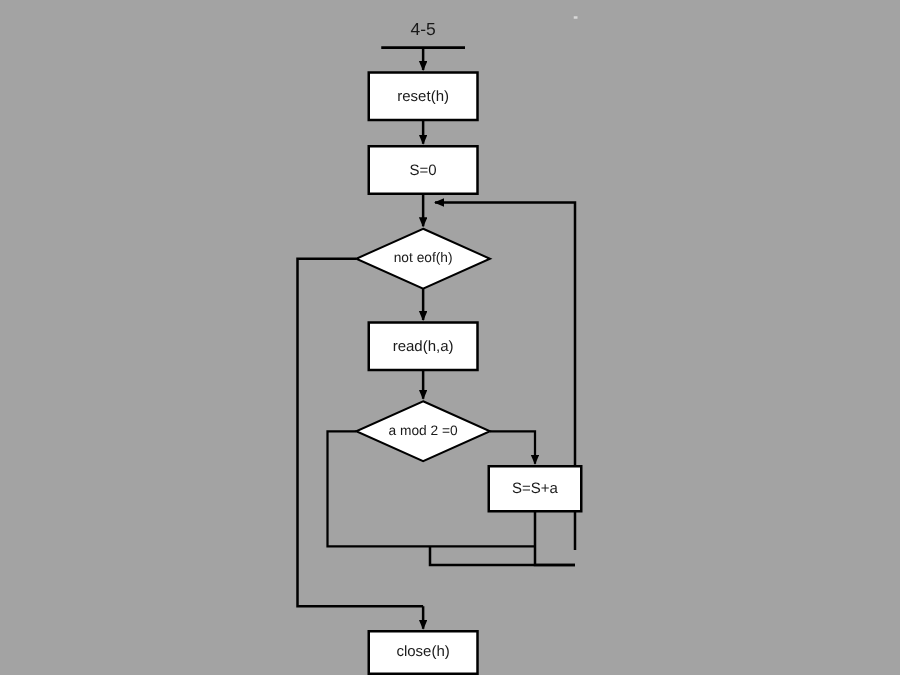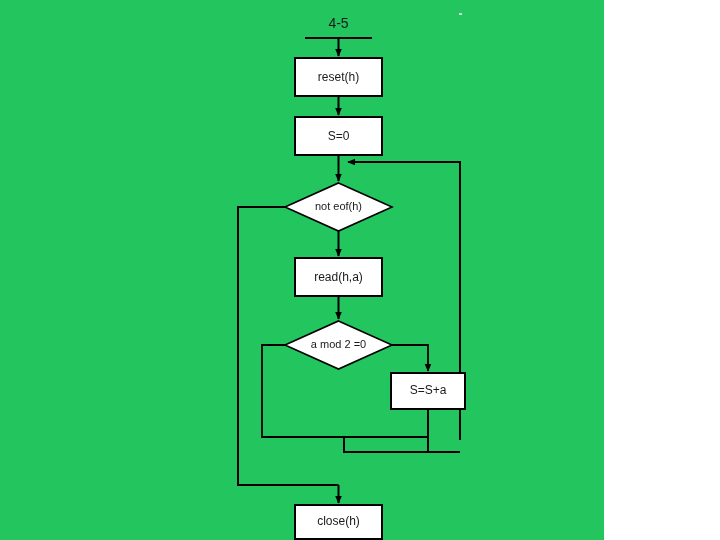--- a/index.html
+++ b/index.html
@@ -8,23 +8,23 @@
     background: #ffffff;
   }
   body {
     width: 720px;
     height: 540px;
     font-family: "Liberation Sans", sans-serif;
     overflow: hidden;
   }
   #flowchart-root {
     position: relative;
-    width: 604px;
+    width: 720px;
     height: 540px;
-    background: #22c55e;
+    background: #a3a3a3;
   }
   #flow-svg {
     position: absolute;
     top: 0;
     left: 0;
     width: 720px;
     height: 540px;
     display: block;
   }
   .node-text {

